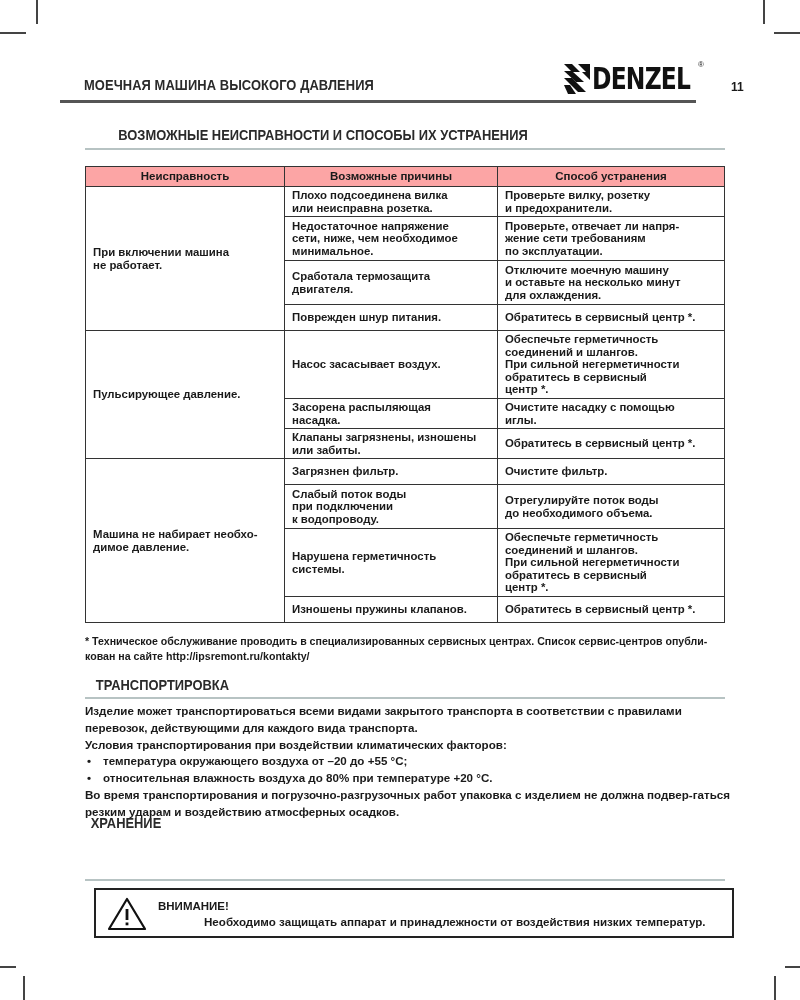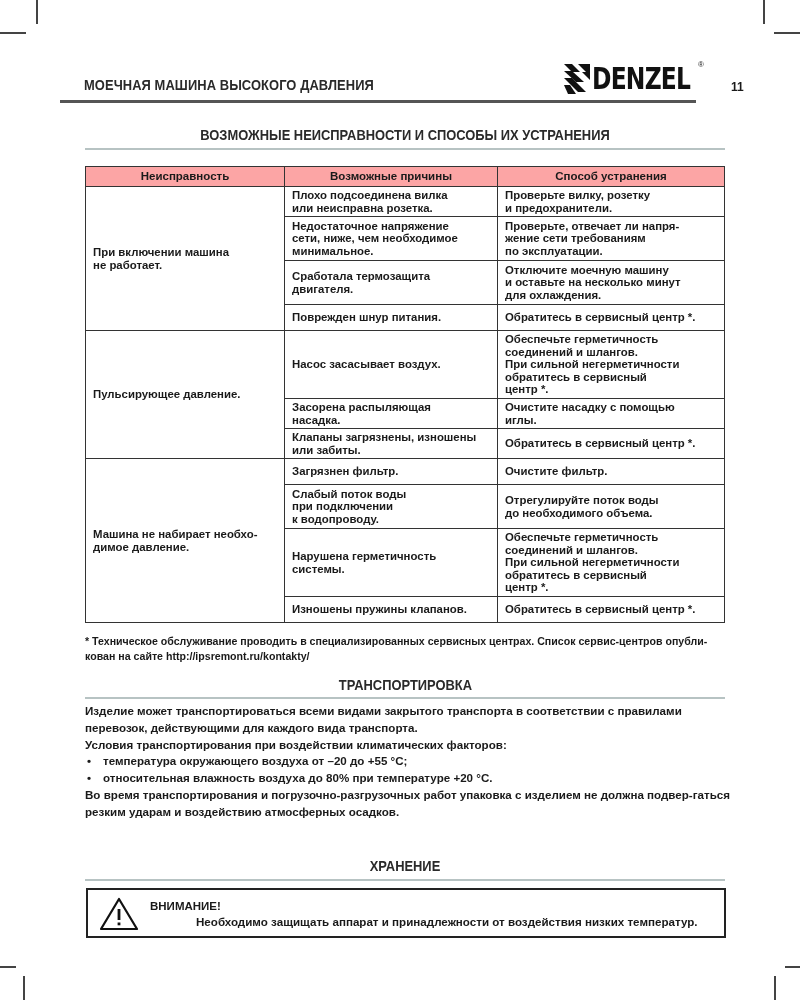--- a/index.html
+++ b/index.html
@@ -4,34 +4,34 @@
 <style>
   html,body{margin:0;padding:0;background:#fff;}
   body{width:800px;height:1000px;position:relative;overflow:hidden;font-family:"Liberation Sans",sans-serif;color:#1a1a1a;}
   .crop{position:absolute;background:#444;}
   .hdr-title{position:absolute;left:84px;top:76px;font-size:15px;font-weight:bold;letter-spacing:0.1px;transform:scaleX(0.86);transform-origin:left;color:#2a2a2a;}
   .hdr-line{position:absolute;left:60px;top:100px;width:636px;height:3px;background:#555;}
   .logo{position:absolute;left:562px;top:62px;display:flex;align-items:center;}
   .logo-text{font-size:30px;font-weight:bold;letter-spacing:-1px;transform:scaleX(0.78);transform-origin:left;font-family:"DejaVu Sans",sans-serif;color:#111;line-height:30px;}
   .logo-reg{position:absolute;left:136px;top:-2px;font-size:8px;}
   .page-num{position:absolute;left:731px;top:80px;font-size:12px;font-weight:bold;}
-  .section-title{position:absolute;left:85px;width:640px;text-align:center;font-weight:bold;font-size:15px;color:#2a2a2a;}
+  .section-title{position:absolute;left:85px;width:640px;font-weight:bold;font-size:15px;color:#2a2a2a;}
   .section-title span{display:inline-block;transform:scaleX(0.86);}
   .section-line{position:absolute;left:85px;width:640px;height:2px;background:#b7c3c3;}
   table.tbl{position:absolute;left:85px;top:166px;width:640px;border-collapse:collapse;font-size:11.4px;font-weight:bold;line-height:12.4px;}
   table.tbl th{background:#fca5a5;border:1.5px solid #333;height:19px;font-size:11.5px;text-align:center;padding:0;}
   table.tbl td{border:1.5px solid #333;padding:2px 5px 2px 7px;vertical-align:middle;}
   table.tbl td.fault{width:186px;}
   table.tbl td.cause{width:200px;}
   .footnote{position:absolute;left:85px;top:634px;width:645px;font-size:10.6px;font-weight:bold;line-height:15px;}
   .body-text{position:absolute;left:85px;top:703px;width:645px;font-size:11.6px;font-weight:bold;line-height:16.8px;}
   .body-text p{margin:0;}
   .body-text .bullet{padding-left:2px;}
   .body-text .bullet .dot{display:inline-block;width:16px;}
-  .warn-box{position:absolute;left:86px;top:888px;width:636px;height:46px;border:2.5px solid #222;text-align:center;}
+  .warn-box{position:absolute;left:94px;top:888px;width:636px;height:46px;border:2.5px solid #222;text-align:center;}
   .warn-icon{position:absolute;left:10px;top:6px;width:42px;height:36px;}
   .warn-title{position:absolute;left:62px;top:10px;font-size:11.5px;font-weight:bold;}
   .warn-text{position:absolute;left:62px;top:25px;font-size:11.6px;font-weight:bold;margin-left:46px;}
 </style>
 </head>
 <body>
 
 <div class="crop" style="left:36px;top:0;width:2px;height:24px;"></div>
 <div class="crop" style="left:0;top:32px;width:26px;height:2px;"></div>
 <div class="crop" style="left:763px;top:0;width:2px;height:24px;"></div>
@@ -126,21 +126,21 @@
 <div class="section-line" style="top:697px;"></div>
 
 <div class="body-text">
   <p>Изделие может транспортироваться всеми видами закрытого транспорта в соответствии с правилами перевозок, действующими для каждого вида транспорта.</p>
   <p>Условия транспортирования при воздействии климатических факторов:</p>
   <p class="bullet"><span class="dot">•</span><span>температура окружающего воздуха от –20 до +55 °С;</span></p>
   <p class="bullet"><span class="dot">•</span><span>относительная влажность воздуха до 80% при температуре +20 °С.</span></p>
   <p>Во время транспортирования и погрузочно-разгрузочных работ упаковка с изделием не должна подвер-гаться резким ударам и воздействию атмосферных осадков.</p>
 </div>
 
-<div class="section-title" style="top:857px;"><span>ХРАНЕНИЕ</span></div>
+<div class="section-title" style="top:814px;"><span>ХРАНЕНИЕ</span></div>
 <div class="section-line" style="top:879px;"></div>
 
 <div class="warn-box">
   <svg class="warn-icon" viewBox="0 0 42 36">
     <polygon points="21,3 39,33 3,33" fill="none" stroke="#111" stroke-width="2.2" stroke-linejoin="round"></polygon>
     <rect x="19.6" y="13" width="2.8" height="11" fill="#111"></rect>
     <rect x="19.6" y="26.5" width="2.8" height="2.8" fill="#111"></rect>
   </svg>
   <div class="warn-title">ВНИМАНИЕ!</div>
   <div class="warn-text">Необходимо защищать аппарат и принадлежности от воздействия низких температур.</div>

